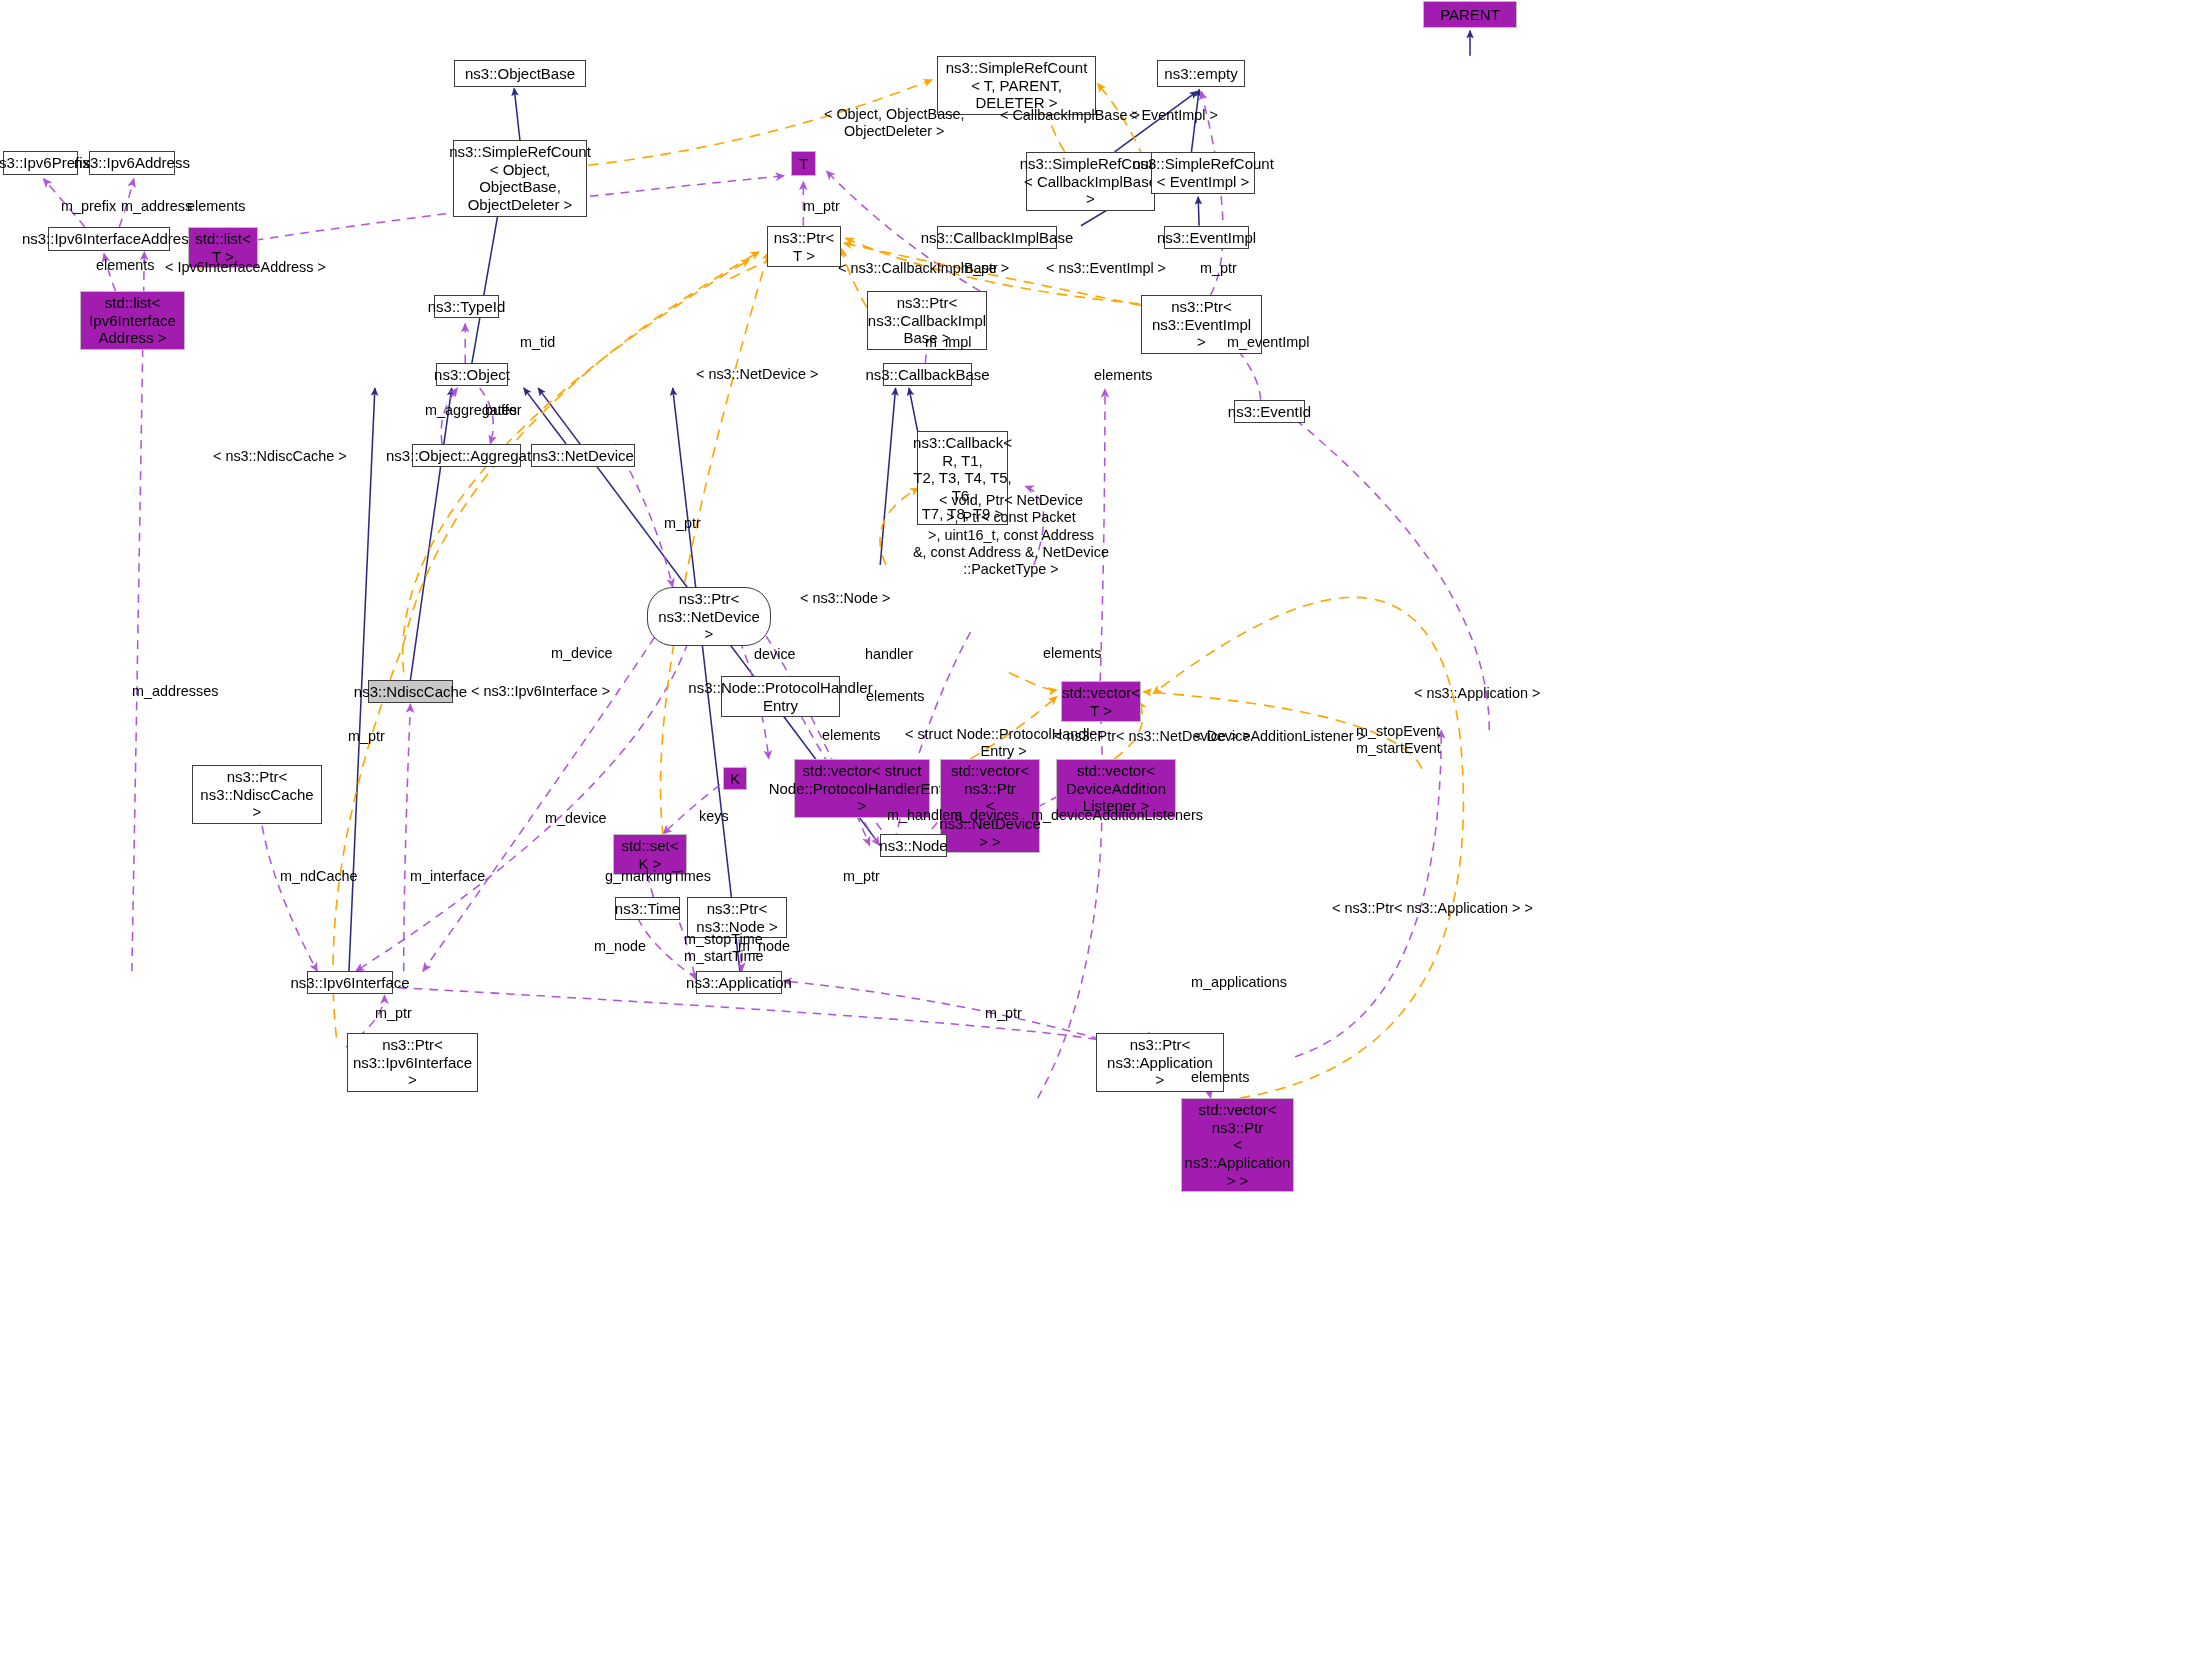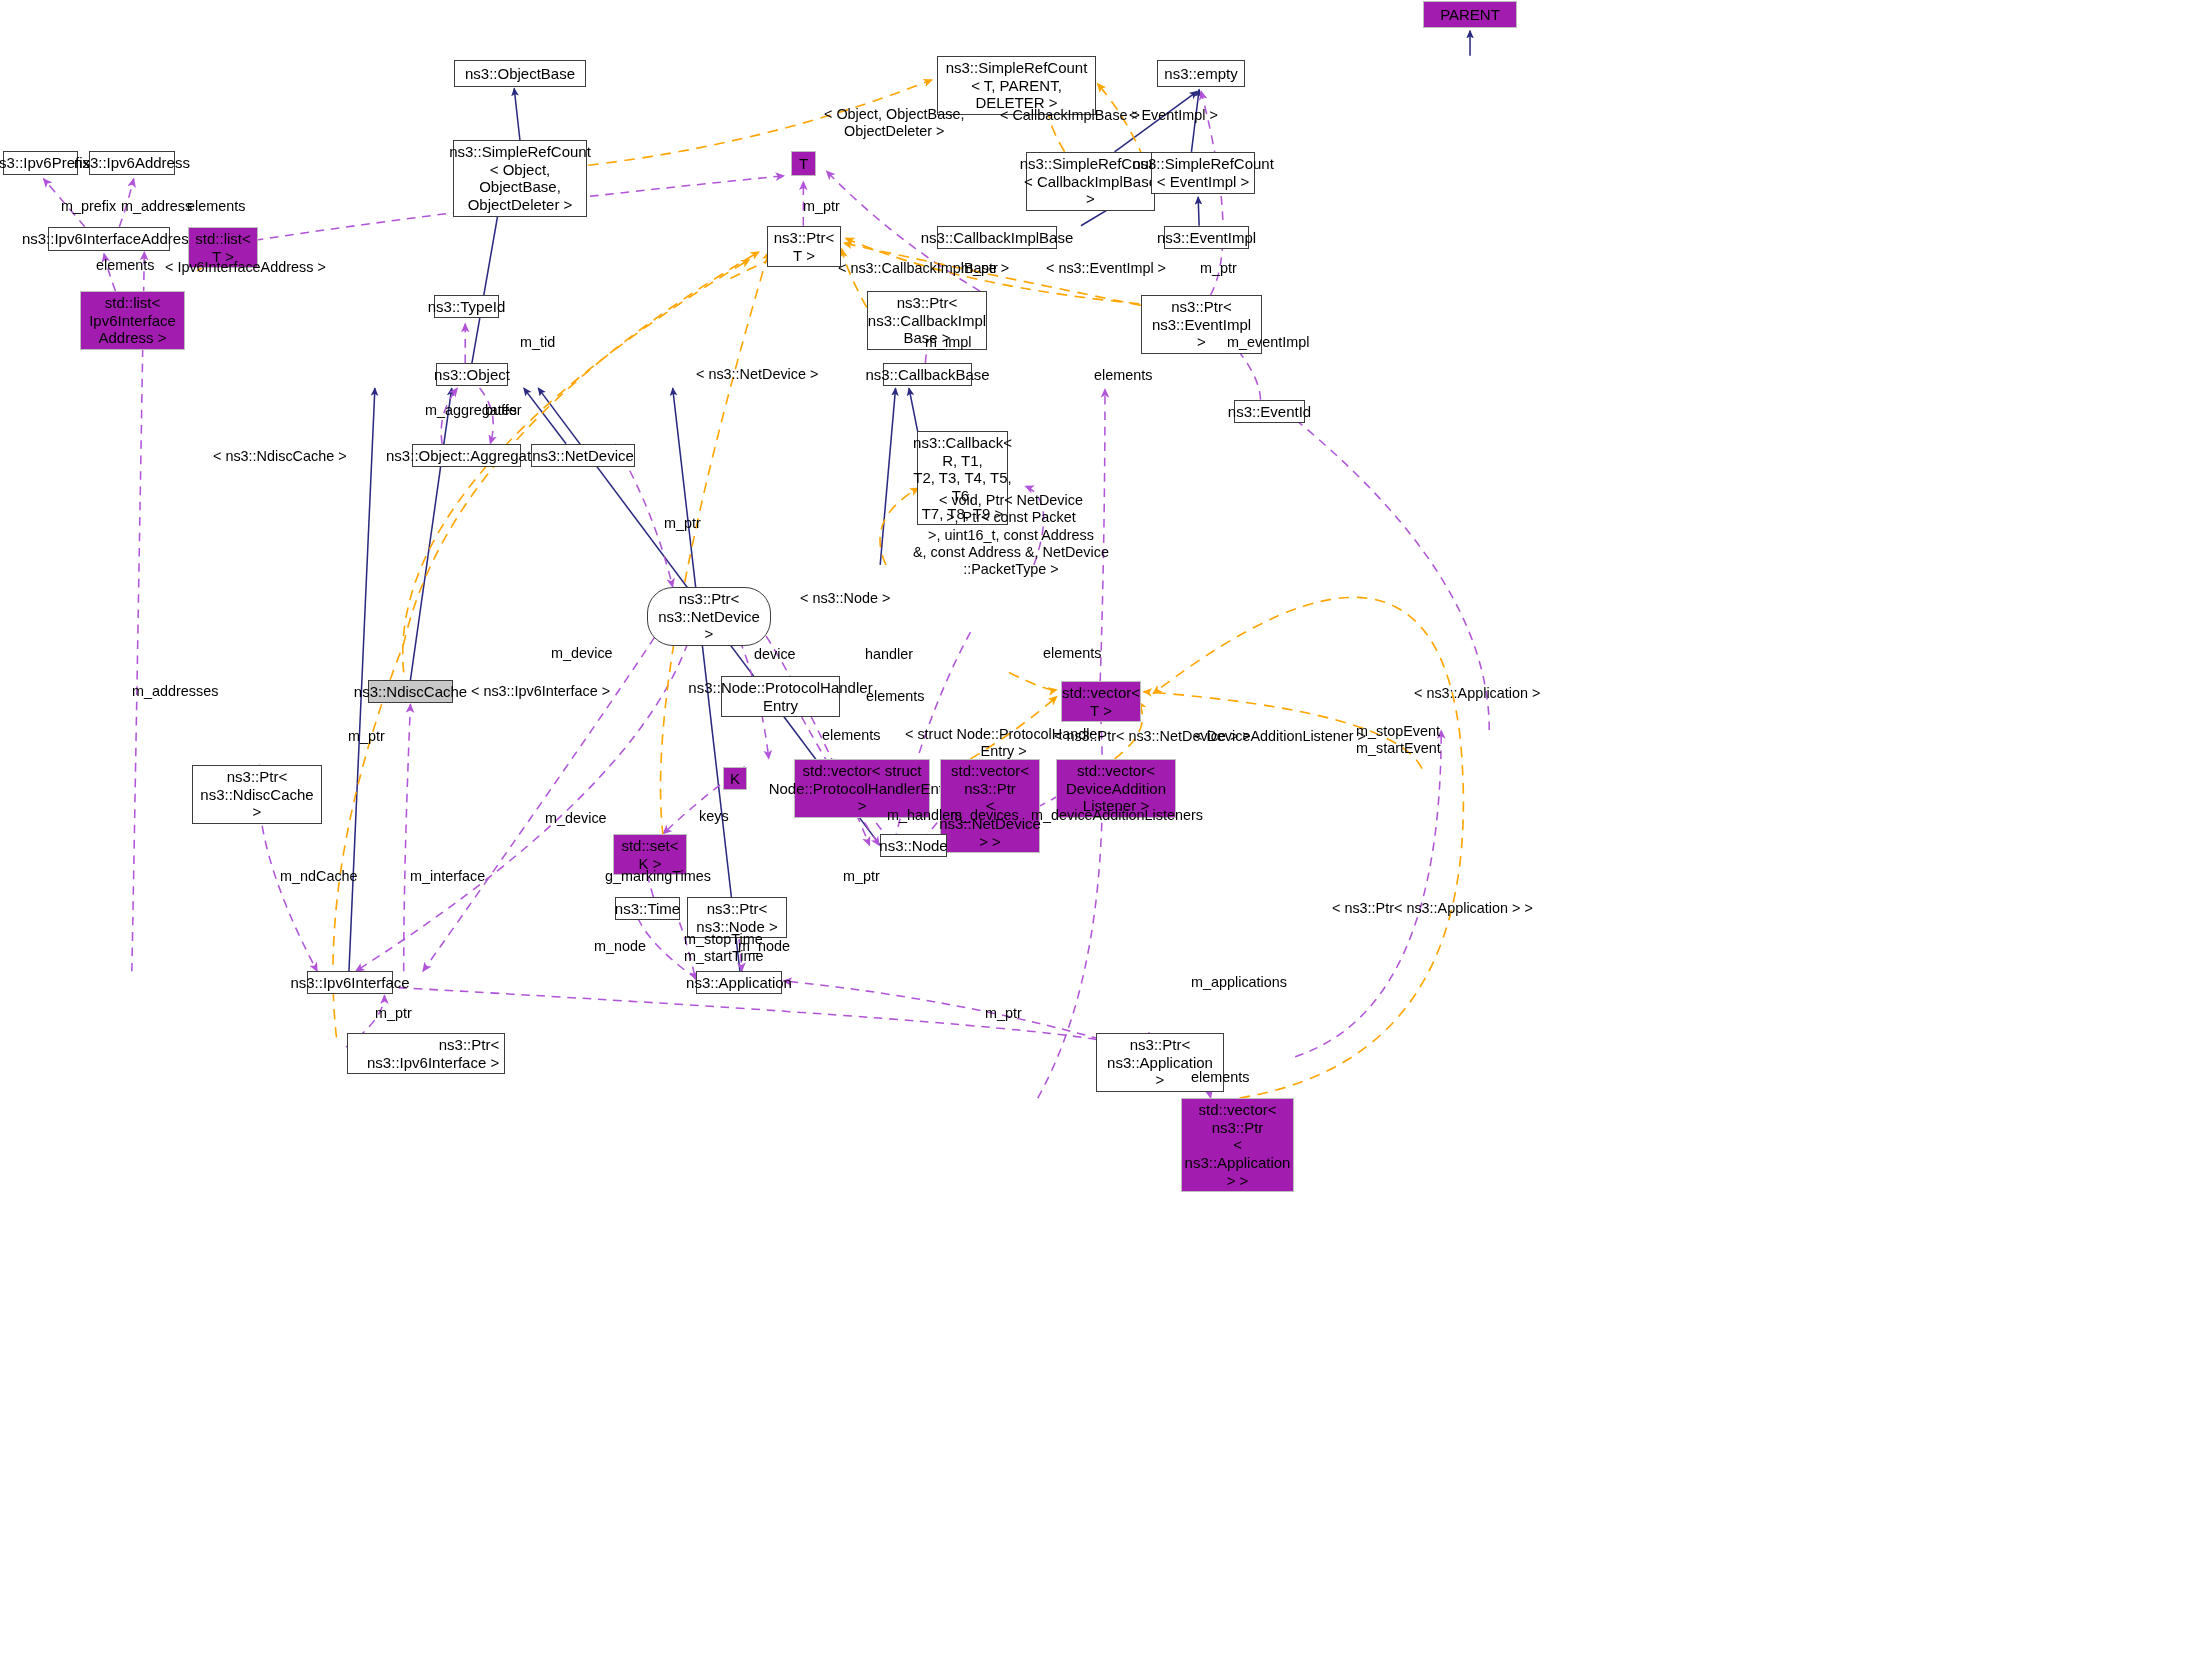--- a/index.html
+++ b/index.html
@@ -205,21 +205,21 @@
     <div class="node template" style="left: 940px; top: 759px; width: 100px; min-height: 37px;">std::vector&lt; ns3::Ptr
 &lt; ns3::NetDevice &gt; &gt;</div>
     <div class="node template" style="left: 1056px; top: 759px; width: 120px; min-height: 37px;">std::vector&lt; DeviceAddition
 Listener &gt;</div>
     <div class="node template" style="left: 613px; top: 834px; width: 74px; min-height: 23px;">std::set&lt; K &gt;</div>
     <div class="node solid" style="left: 880px; top: 834px; width: 67px; min-height: 23px;">ns3::Node</div>
     <div class="node solid" style="left: 615px; top: 897px; width: 65px; min-height: 23px;">ns3::Time</div>
     <div class="node solid" style="left: 687px; top: 897px; width: 100px; min-height: 23px;">ns3::Ptr&lt; ns3::Node &gt;</div>
     <div class="node solid" style="left: 307px; top: 971px; width: 86px; min-height: 23px;">ns3::Ipv6Interface</div>
     <div class="node solid" style="left: 696px; top: 971px; width: 86px; min-height: 23px;">ns3::Application</div>
-    <div class="node solid" style="left: 347px; top: 1033px; width: 158px; min-height: 23px; text-align: right;">ns3::Ptr&lt; ns3::Ipv6Interface &gt;</div>
+    <div class="node solid" style="left: 347px; top: 1033px; width: 131px; min-height: 23px;">ns3::Ptr&lt; ns3::Ipv6Interface &gt;</div>
     <div class="node solid" style="left: 1096px; top: 1033px; width: 128px; min-height: 23px;">ns3::Ptr&lt; ns3::Application &gt;</div>
     <div class="node template" style="left: 1181px; top: 1098px; width: 113px; min-height: 37px;">std::vector&lt; ns3::Ptr
 &lt; ns3::Application &gt; &gt;</div>
     <div class="edge-label center" style="left: 824px; top: 106px;">&lt; Object, ObjectBase,
 ObjectDeleter &gt;</div>
     <div class="edge-label" style="left: 1000px; top: 107px;">&lt; CallbackImplBase &gt;</div>
     <div class="edge-label" style="left: 1129px; top: 107px;">&lt; EventImpl &gt;</div>
     <div class="edge-label" style="left: 61px; top: 198px;">m_prefix</div>
     <div class="edge-label" style="left: 121px; top: 198px;">m_address</div>
     <div class="edge-label" style="left: 187px; top: 198px;">elements</div>

